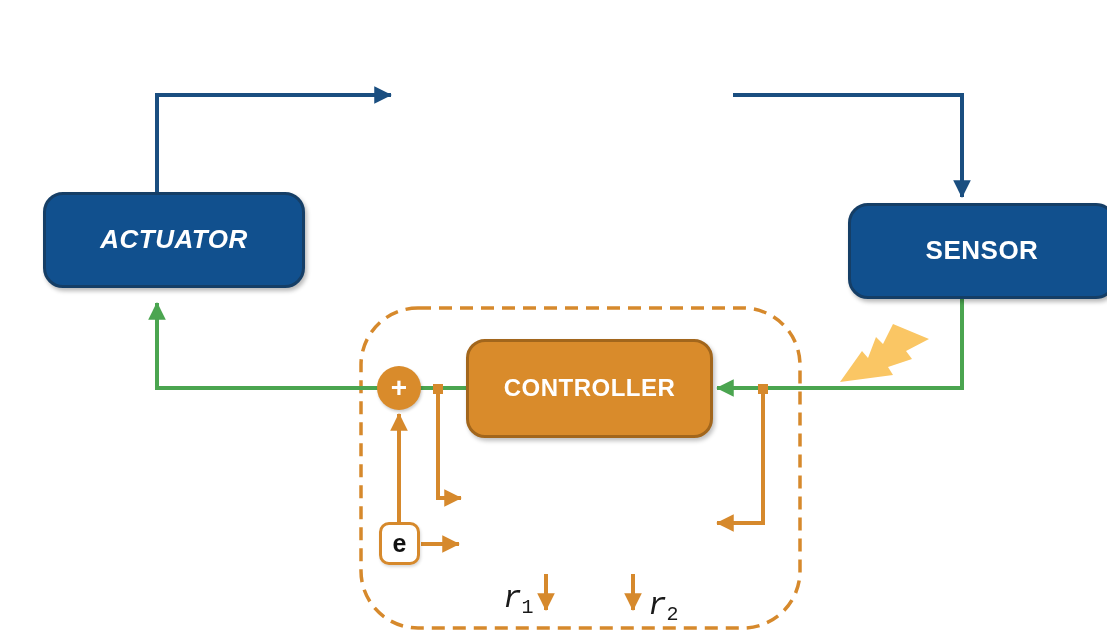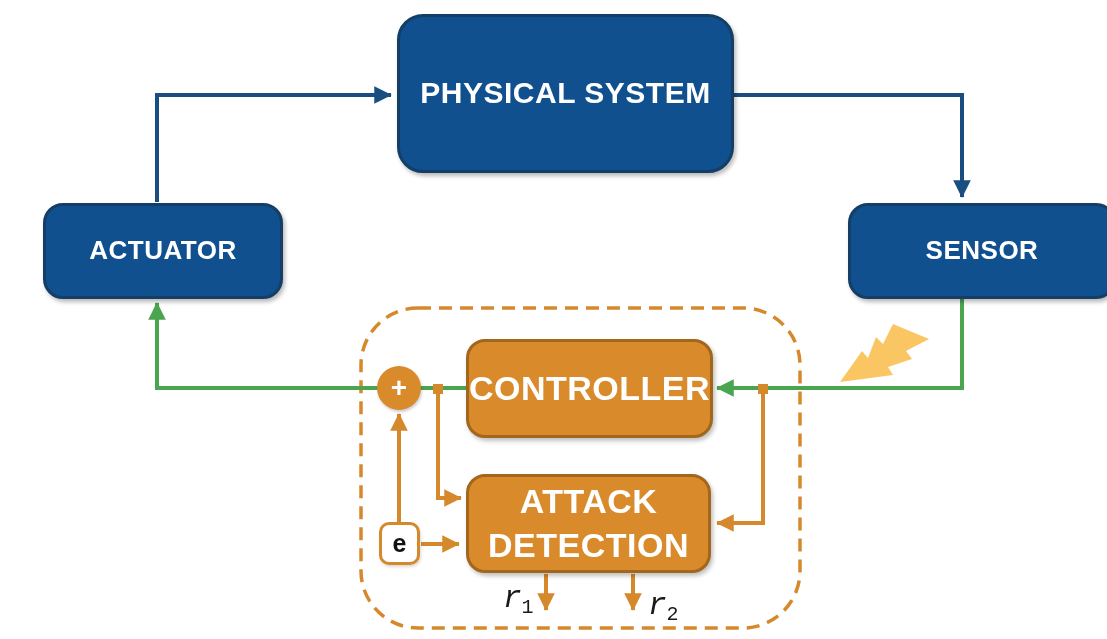--- a/index.html
+++ b/index.html
@@ -54,26 +54,26 @@
     border: 3px solid var(--blue-border);
     border-radius: 20px;
     box-shadow: 2px 3px 4px rgba(0,0,0,0.28);
     font-size: 26px;
   }
   .orange-node {
     background: var(--orange-fill);
     border: 3px solid var(--orange-border);
     border-radius: 19px;
     box-shadow: 2px 3px 4px rgba(0,0,0,0.25);
-    font-size: 34px;
+    font-size: 24px;
   }
   .node .line { display: block; }
 
   #physical-system  { left: 397px; top: 14px;  width: 337px; height: 159px; border-radius: 26px; font-size: 30px; }
-  #actuator-command { left: 43px;  top: 203px; width: 240px; height: 96px; }
+  #actuator-command { left: 43px;  top: 192px; width: 262px; height: 96px; font-style: italic; }
   #sensor-output    { left: 848px; top: 203px; width: 268px; height: 96px; }
   #controller       { left: 466px; top: 339px; width: 247px; height: 99px; }
   #attack-detection { left: 466px; top: 474px; width: 245px; height: 99px; }
 
   #sum-junction {
     position: absolute;
     left: 377px; top: 366px;
     width: 44px; height: 44px;
     border-radius: 50%;
     background: var(--orange-fill);
@@ -153,40 +153,33 @@
 
     <path d="M399 522 L399 414" class="s-orange" marker-end="url(#arrow-orange)"></path>
     <path d="M421 544 L459 544" class="s-orange" marker-end="url(#arrow-orange)"></path>
 
     <path d="M546 574 L546 610" class="s-orange" marker-end="url(#arrow-orange)"></path>
     <path d="M633 574 L633 610" class="s-orange" marker-end="url(#arrow-orange)"></path>
 
     <path d="M840 382 L862 351 L868 358 L876 337 L883 344 L893 324 L929 339 L906 351 L912 359 L888 367 L893 375 Z" class="f-lightning"></path>
   </svg>
 
-  <div class="node blue-node" id="physical-system">
-    <span class="line">PHYSICAL SYSTEM</span>
-  </div>
 
   <div class="node blue-node" id="actuator-command">
     <span class="line">ACTUATOR</span>
   </div>
 
   <div class="node blue-node" id="sensor-output">
     <span class="line">SENSOR</span>
   </div>
 
   <div class="node orange-node" id="controller">
     <span class="line">CONTROLLER</span>
   </div>
 
-  <div class="node orange-node" id="attack-detection">
-    <span class="line">ATTACK</span>
-    <span class="line">DETECTION</span>
-  </div>
 
   <div id="sum-junction">
     <span>+</span>
   </div>
 
   <div id="error-box">
     <span>e</span>
   </div>
 
   <div class="residual-label" id="residual-r1">

